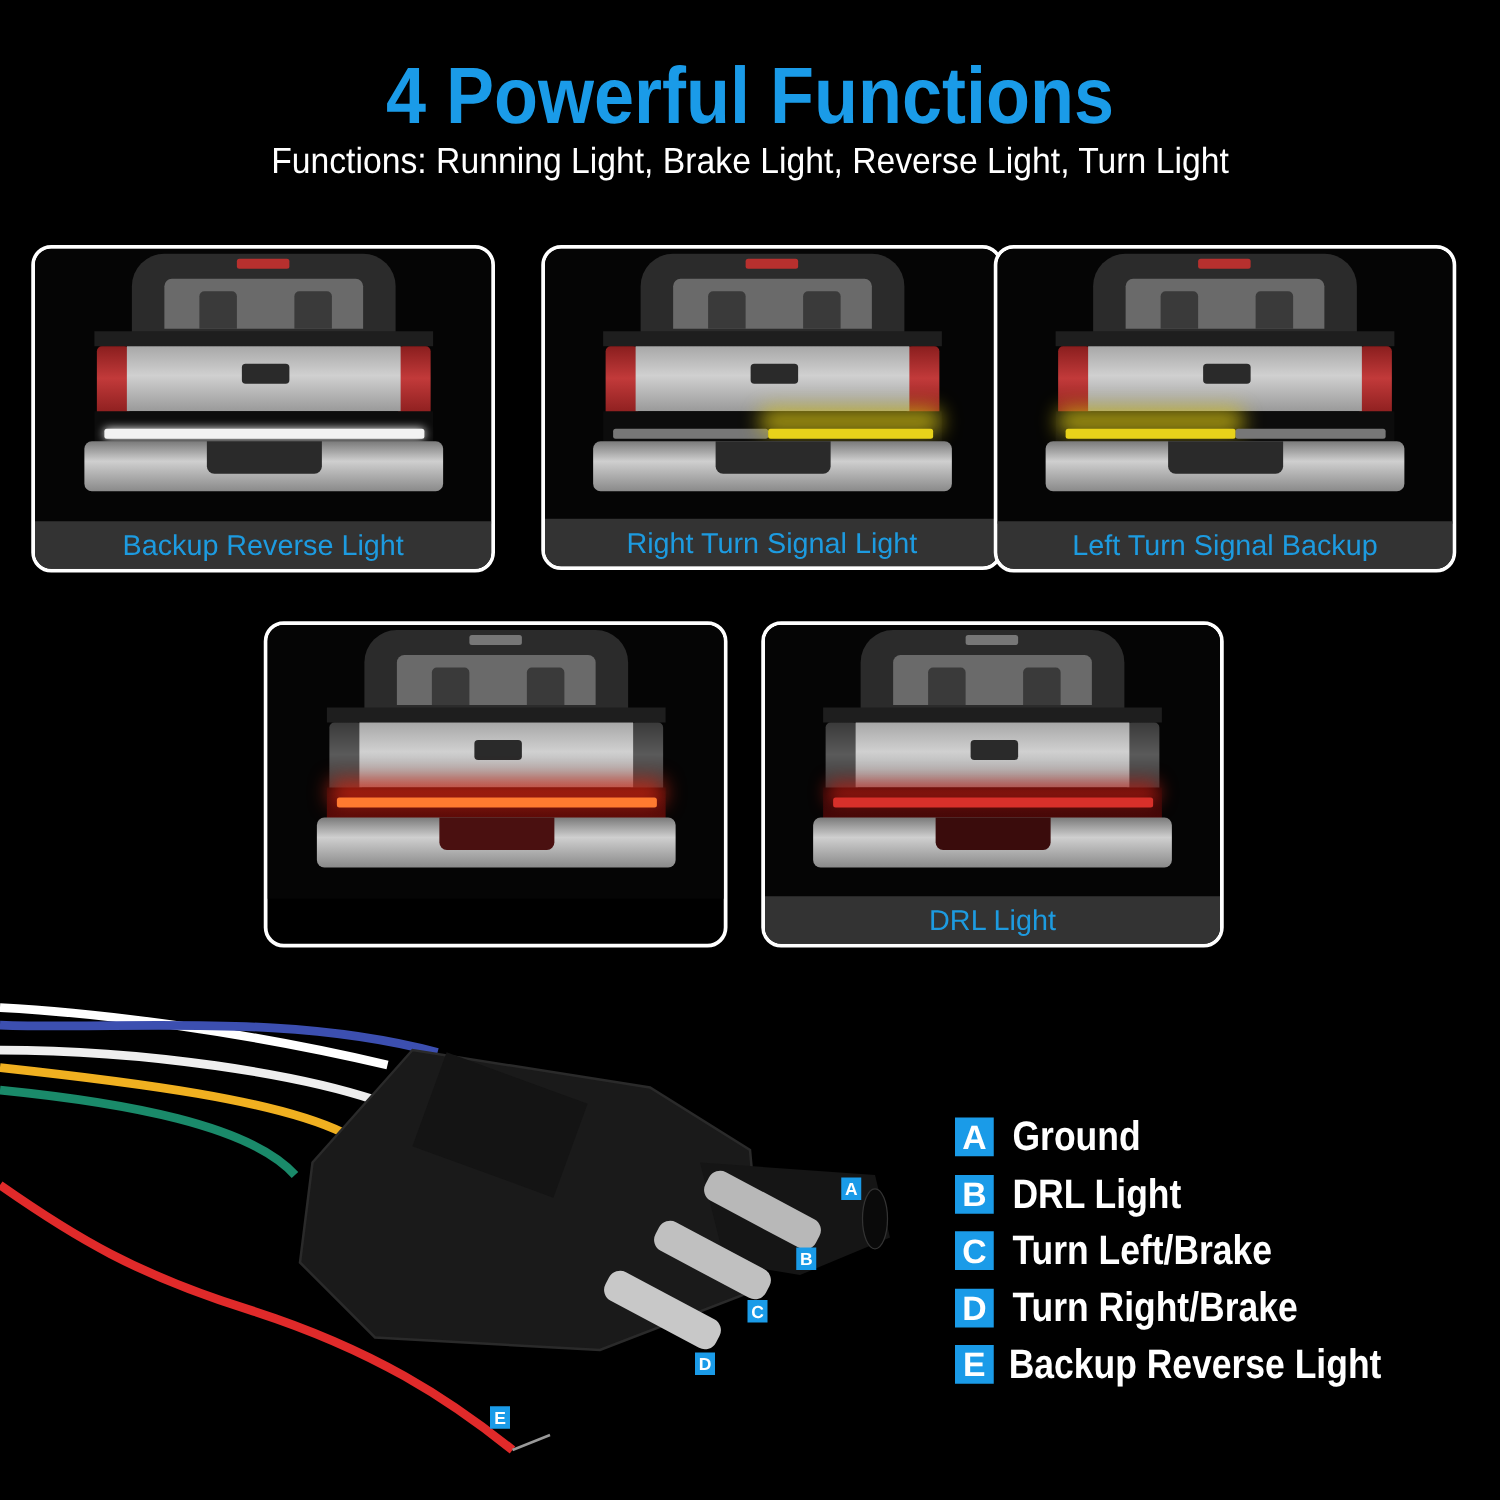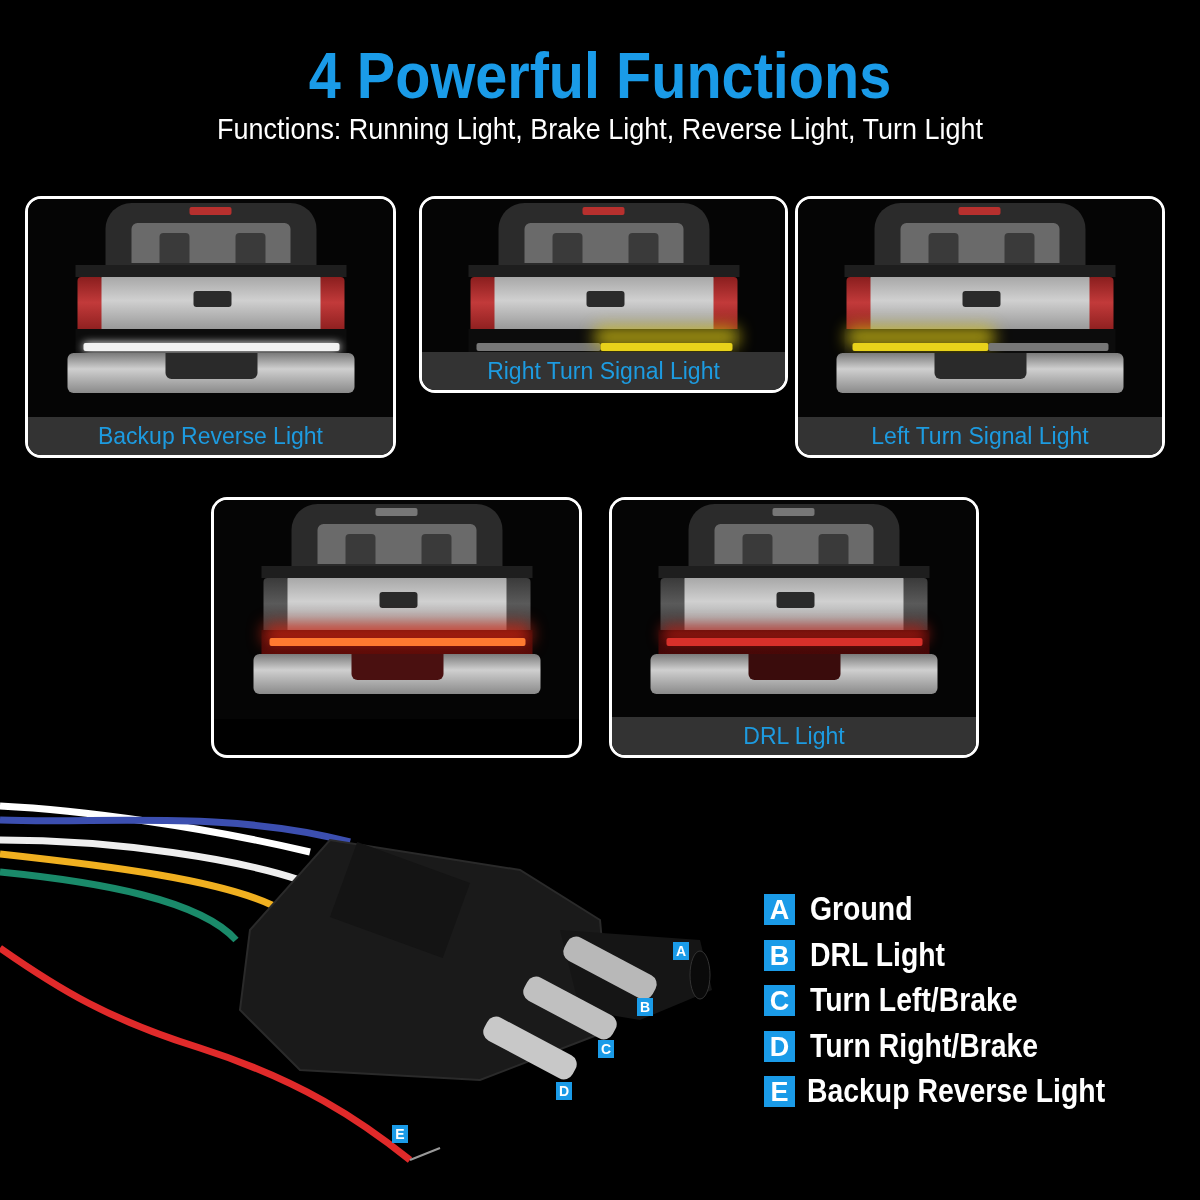--- a/index.html
+++ b/index.html
@@ -84,21 +84,21 @@
         </div>
       <div class="lower"></div>
       <div class="strip" style="left:30px; width:256px; background:#f2f2f2; box-shadow:0 0 8px #fff;"></div>
       <div class="bumper"></div>
       <div class="plate"></div>
     </div>
   </div>
   <div class="caption">Backup Reverse Light</div>
 </div>
 
-<div class="card" style="left:419px; top:196px; width:369px; height:197px;">
+<div class="card" style="left:433px; top:196px; width:369px; height:260px;">
   <div class="scene">
     <div class="truck">
       <div class="cab">
           <div class="window">
             <div class="seat" style="left:28px"></div>
             <div class="seat" style="left:104px"></div>
           </div>
           <div class="thirdlight"></div>
         </div>
       <div class="body-top"></div>
@@ -133,21 +133,21 @@
       <div class="tailgate">
           <div class="handle"></div>
         </div>
       <div class="lower"></div>
       <div class="strip" style="left:30px; width:136px; background:#e8d21a; box-shadow:0 -10px 16px 6px rgba(220,200,20,0.75);"></div>
       <div class="strip" style="left:166px; width:120px; background:#777;"></div>
       <div class="bumper"></div>
       <div class="plate"></div>
     </div>
   </div>
-  <div class="caption">Left Turn Signal Light</div>
+  <div class="caption">Left Turn Signal Backup</div>
 </div>
 
 <div class="card" style="left:211px; top:497px; width:371px; height:261px;">
   <div class="scene">
     <div class="truck">
       <div class="cab">
           <div class="window">
             <div class="seat" style="left:28px"></div>
             <div class="seat" style="left:104px"></div>
           </div>

